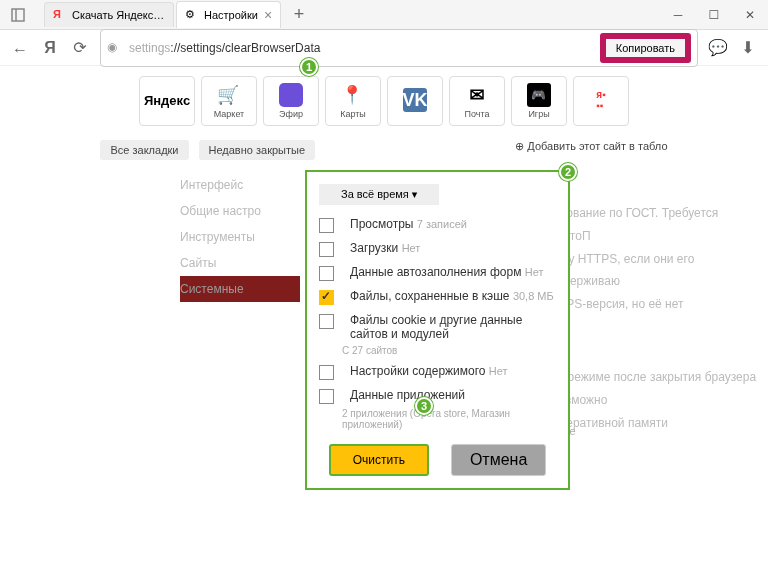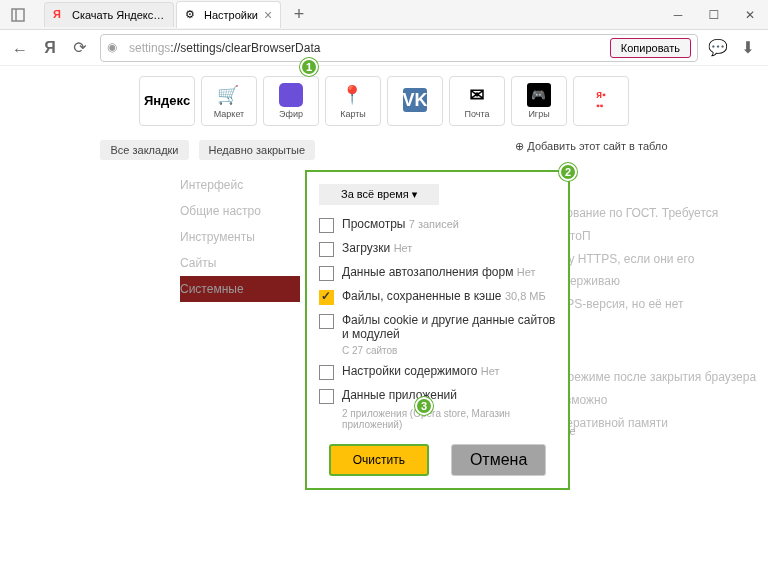--- a/index.html
+++ b/index.html
@@ -14,37 +14,37 @@
 .tab-close{margin-left:6px;color:#888;font-size:14px}
 .newtab{width:24px;height:24px;display:flex;align-items:center;justify-content:center;color:#666;font-size:18px;margin-left:4px}
 .win-controls{display:flex;margin-left:auto}
 .win-btn{width:36px;height:30px;display:flex;align-items:center;justify-content:center;color:#555}
 .toolbar{height:36px;display:flex;align-items:center;padding:0 10px;gap:10px;border-bottom:1px solid #eee}
 .nav-btn{width:20px;height:20px;color:#666;display:flex;align-items:center;justify-content:center;font-size:16px}
 .addr-wrap{flex:1;display:flex;align-items:center;background:#fff;border:1px solid #ccc;border-radius:4px;padding:3px 6px;position:relative}
 .addr-icon{width:16px;height:16px;margin-right:6px;color:#999}
 .addr-text{flex:1;font-size:12px;color:#333}
 .addr-gray{color:#aaa}
-.copy-btn{font-size:11px;padding:3px 10px;background:#f5f5f5;border:1px solid #be185d;border-radius:3px;margin-left:8px}
+.copy-btn{font-size:11px;padding:3px 10px;background:#f5f5f5;border:6px solid #be185d;border-radius:3px;margin-left:8px}
 .bookmarks{display:flex;justify-content:center;padding:10px 0;gap:6px}
 .bm{width:56px;height:50px;border:1px solid #ddd;border-radius:4px;display:flex;flex-direction:column;align-items:center;justify-content:center;font-size:9px;background:#fff}
 .bm-icon{width:24px;height:24px;margin-bottom:2px;display:flex;align-items:center;justify-content:center;font-size:18px;font-weight:bold}
 .bm-label{color:#555}
 .bm-actions{display:flex;justify-content:center;gap:10px;padding:4px 0 12px}
 .bm-pill{font-size:11px;padding:4px 10px;background:#eee;border-radius:3px;color:#444}
 .add-site{font-size:11px;color:#444}
 .content{position:relative;padding:0 30px}
 .sidebar{position:absolute;left:180px;top:0;width:120px;color:#bbb;font-size:12px}
 .sidebar div{padding:6px 0}
 .sidebar .active{background:#7f1d1d;color:#999}
 .bg-text{position:absolute;right:5px;top:30px;color:#bbb;font-size:12px;width:220px;line-height:1.9}
 .dialog{position:absolute;left:305px;top:170px;width:265px;background:#fff;border:2px solid #5fb030;z-index:10;padding:12px}
 .time-sel{display:inline-block;padding:4px 22px;background:#eee;font-size:11px;margin-bottom:12px}
 .cb-list{display:flex;flex-direction:column;gap:8px}
-.cb-row{display:flex;align-items:flex-start;gap:8px;font-size:12px}
+.cb-row{display:flex;align-items:flex-start;gap:16px;font-size:12px}
 .cb{width:15px;height:15px;border:1.5px solid #888;flex-shrink:0;margin-top:1px}
 .cb.checked{background:#ffc107;border-color:#ffc107;position:relative}
 .cb.checked::after{content:"✓";position:absolute;top:-2px;left:1px;color:#333;font-size:12px;font-weight:bold}
 .cb-text{color:#333}
 .cb-hint{color:#aaa;font-size:11px}
 .cb-sub{font-size:10px;color:#aaa;margin-left:23px;margin-top:-4px}
 .dlg-btns{display:flex;justify-content:center;gap:22px;margin-top:14px;position:relative}
 .btn-clear{padding:7px 22px;background:#ffc107;border:2px solid #5fb030;border-radius:3px;font-size:12px}
 .btn-cancel{padding:2px 18px;background:#a3a3a3;border:1px solid #ccc;border-radius:3px;font-size:16px}
 .dlg-note{position:absolute;left:305px;top:425px;font-size:11px;color:#aaa;width:280px}

